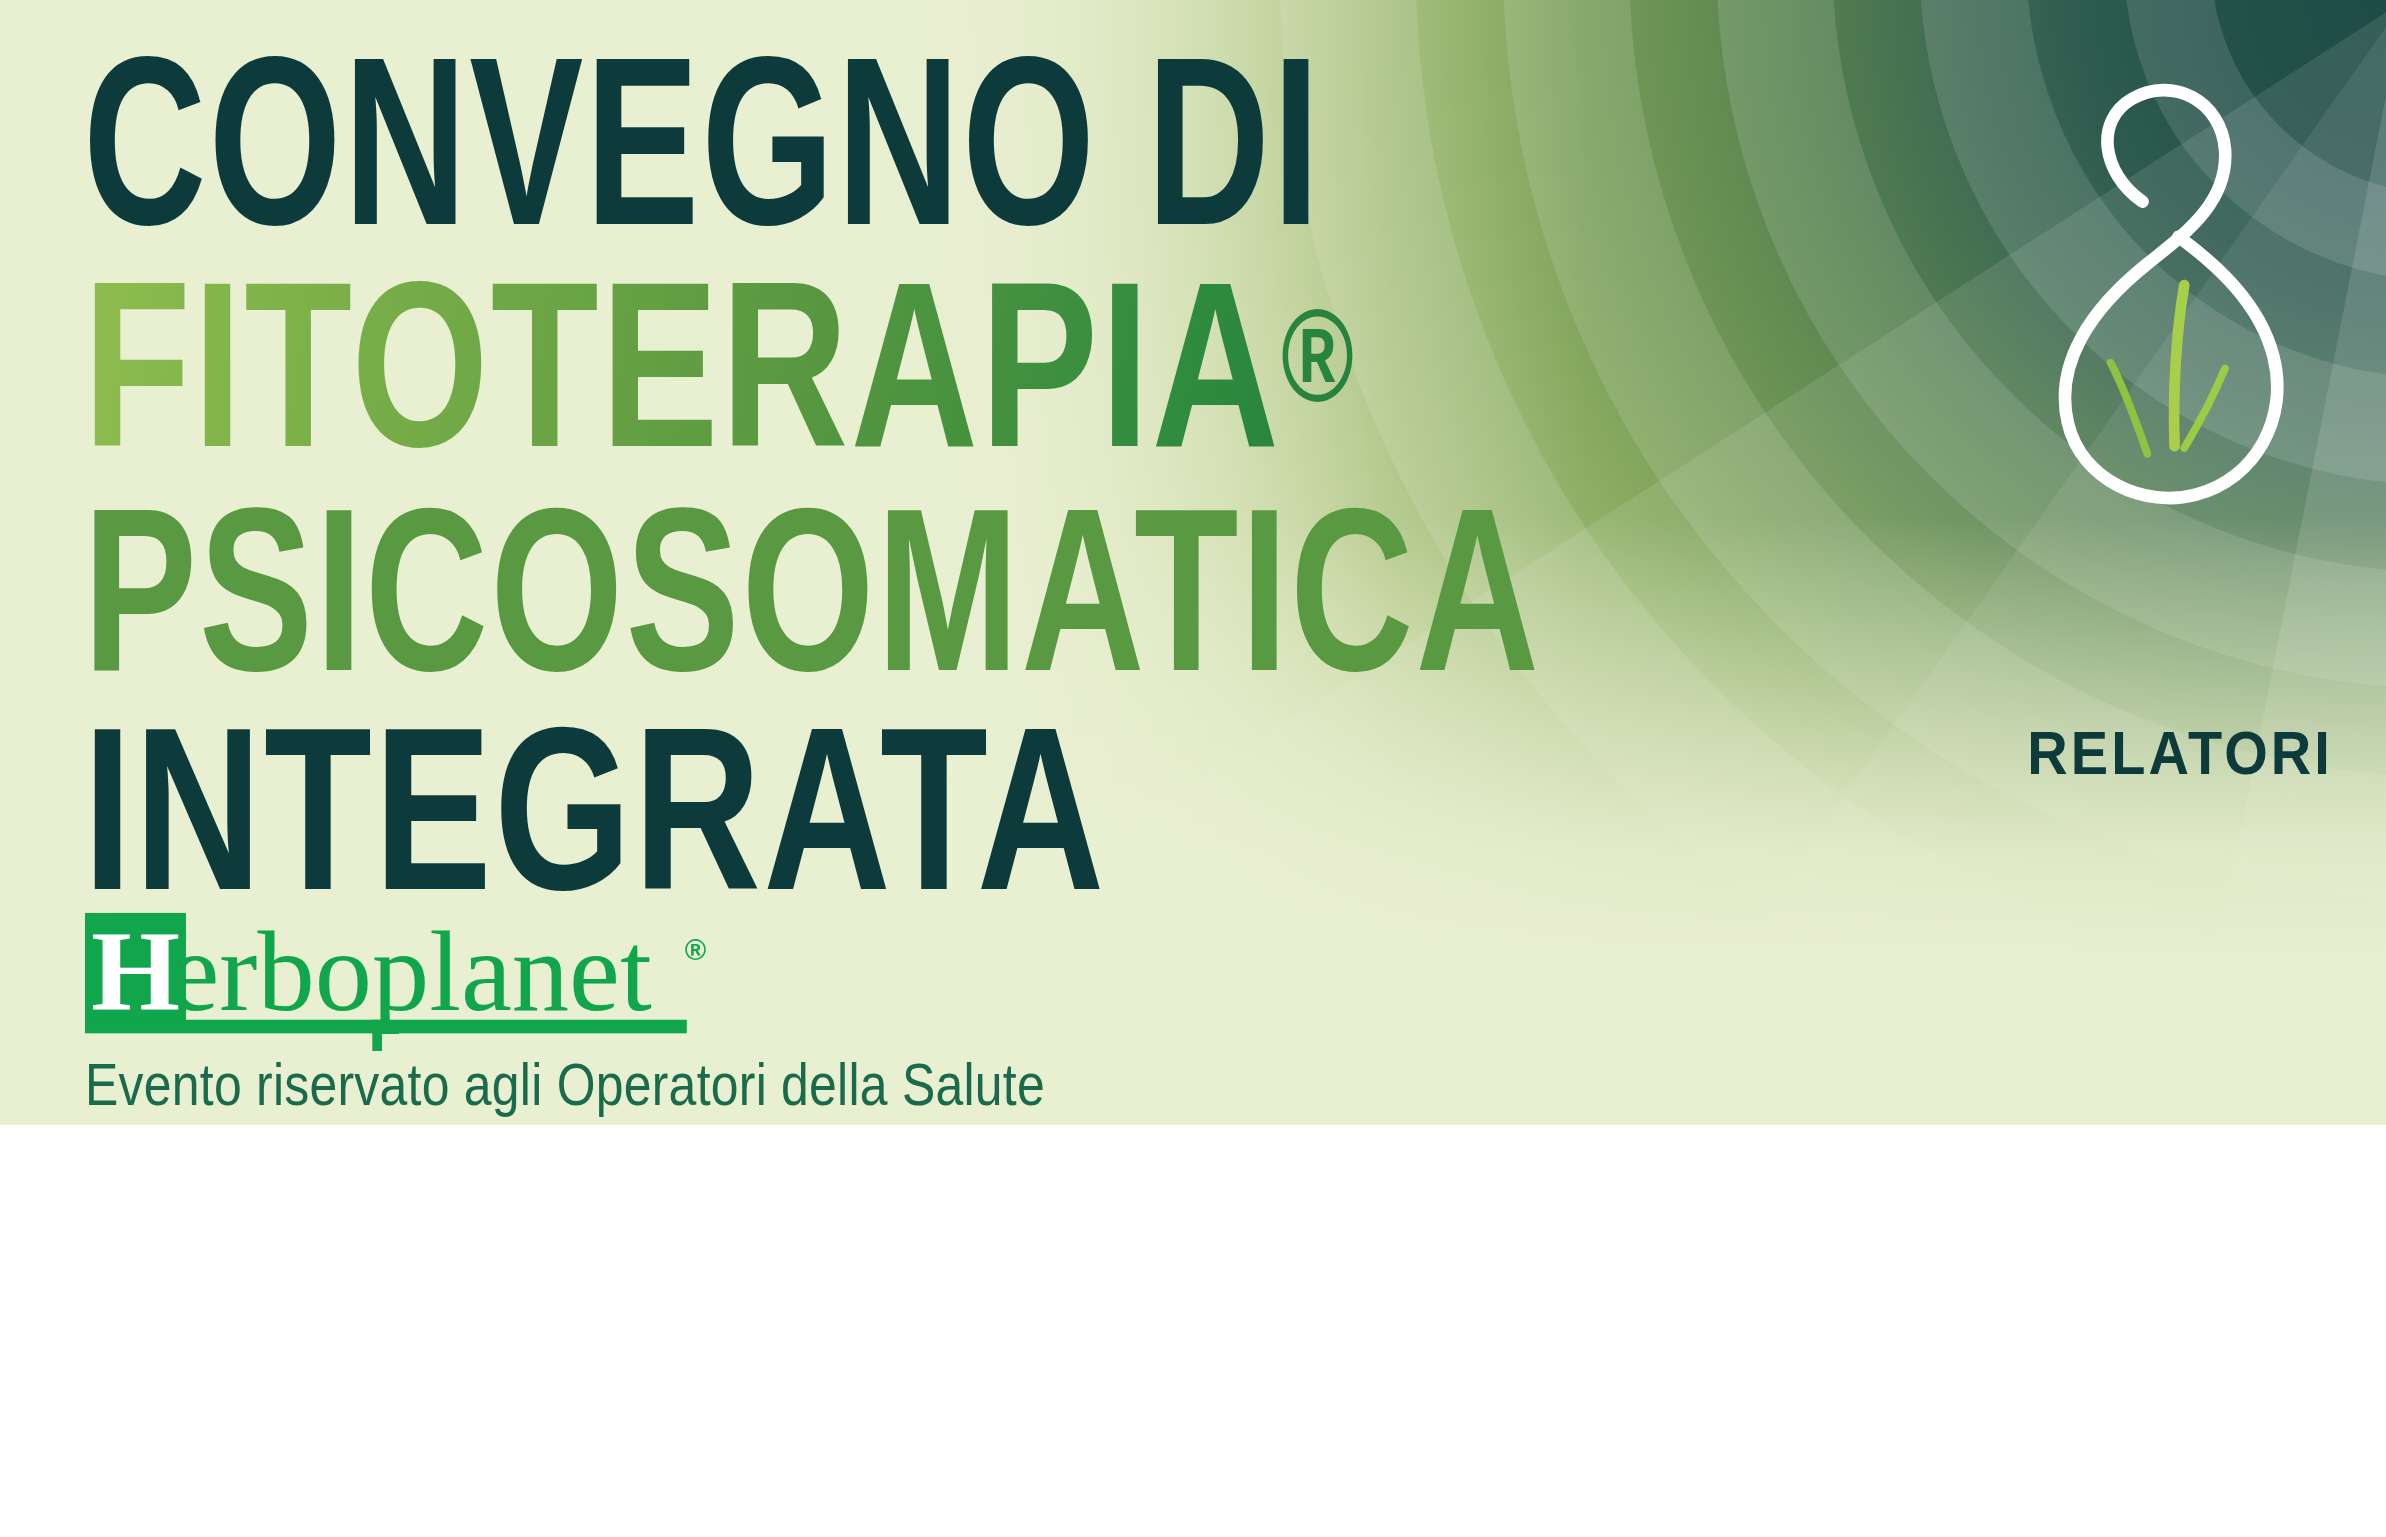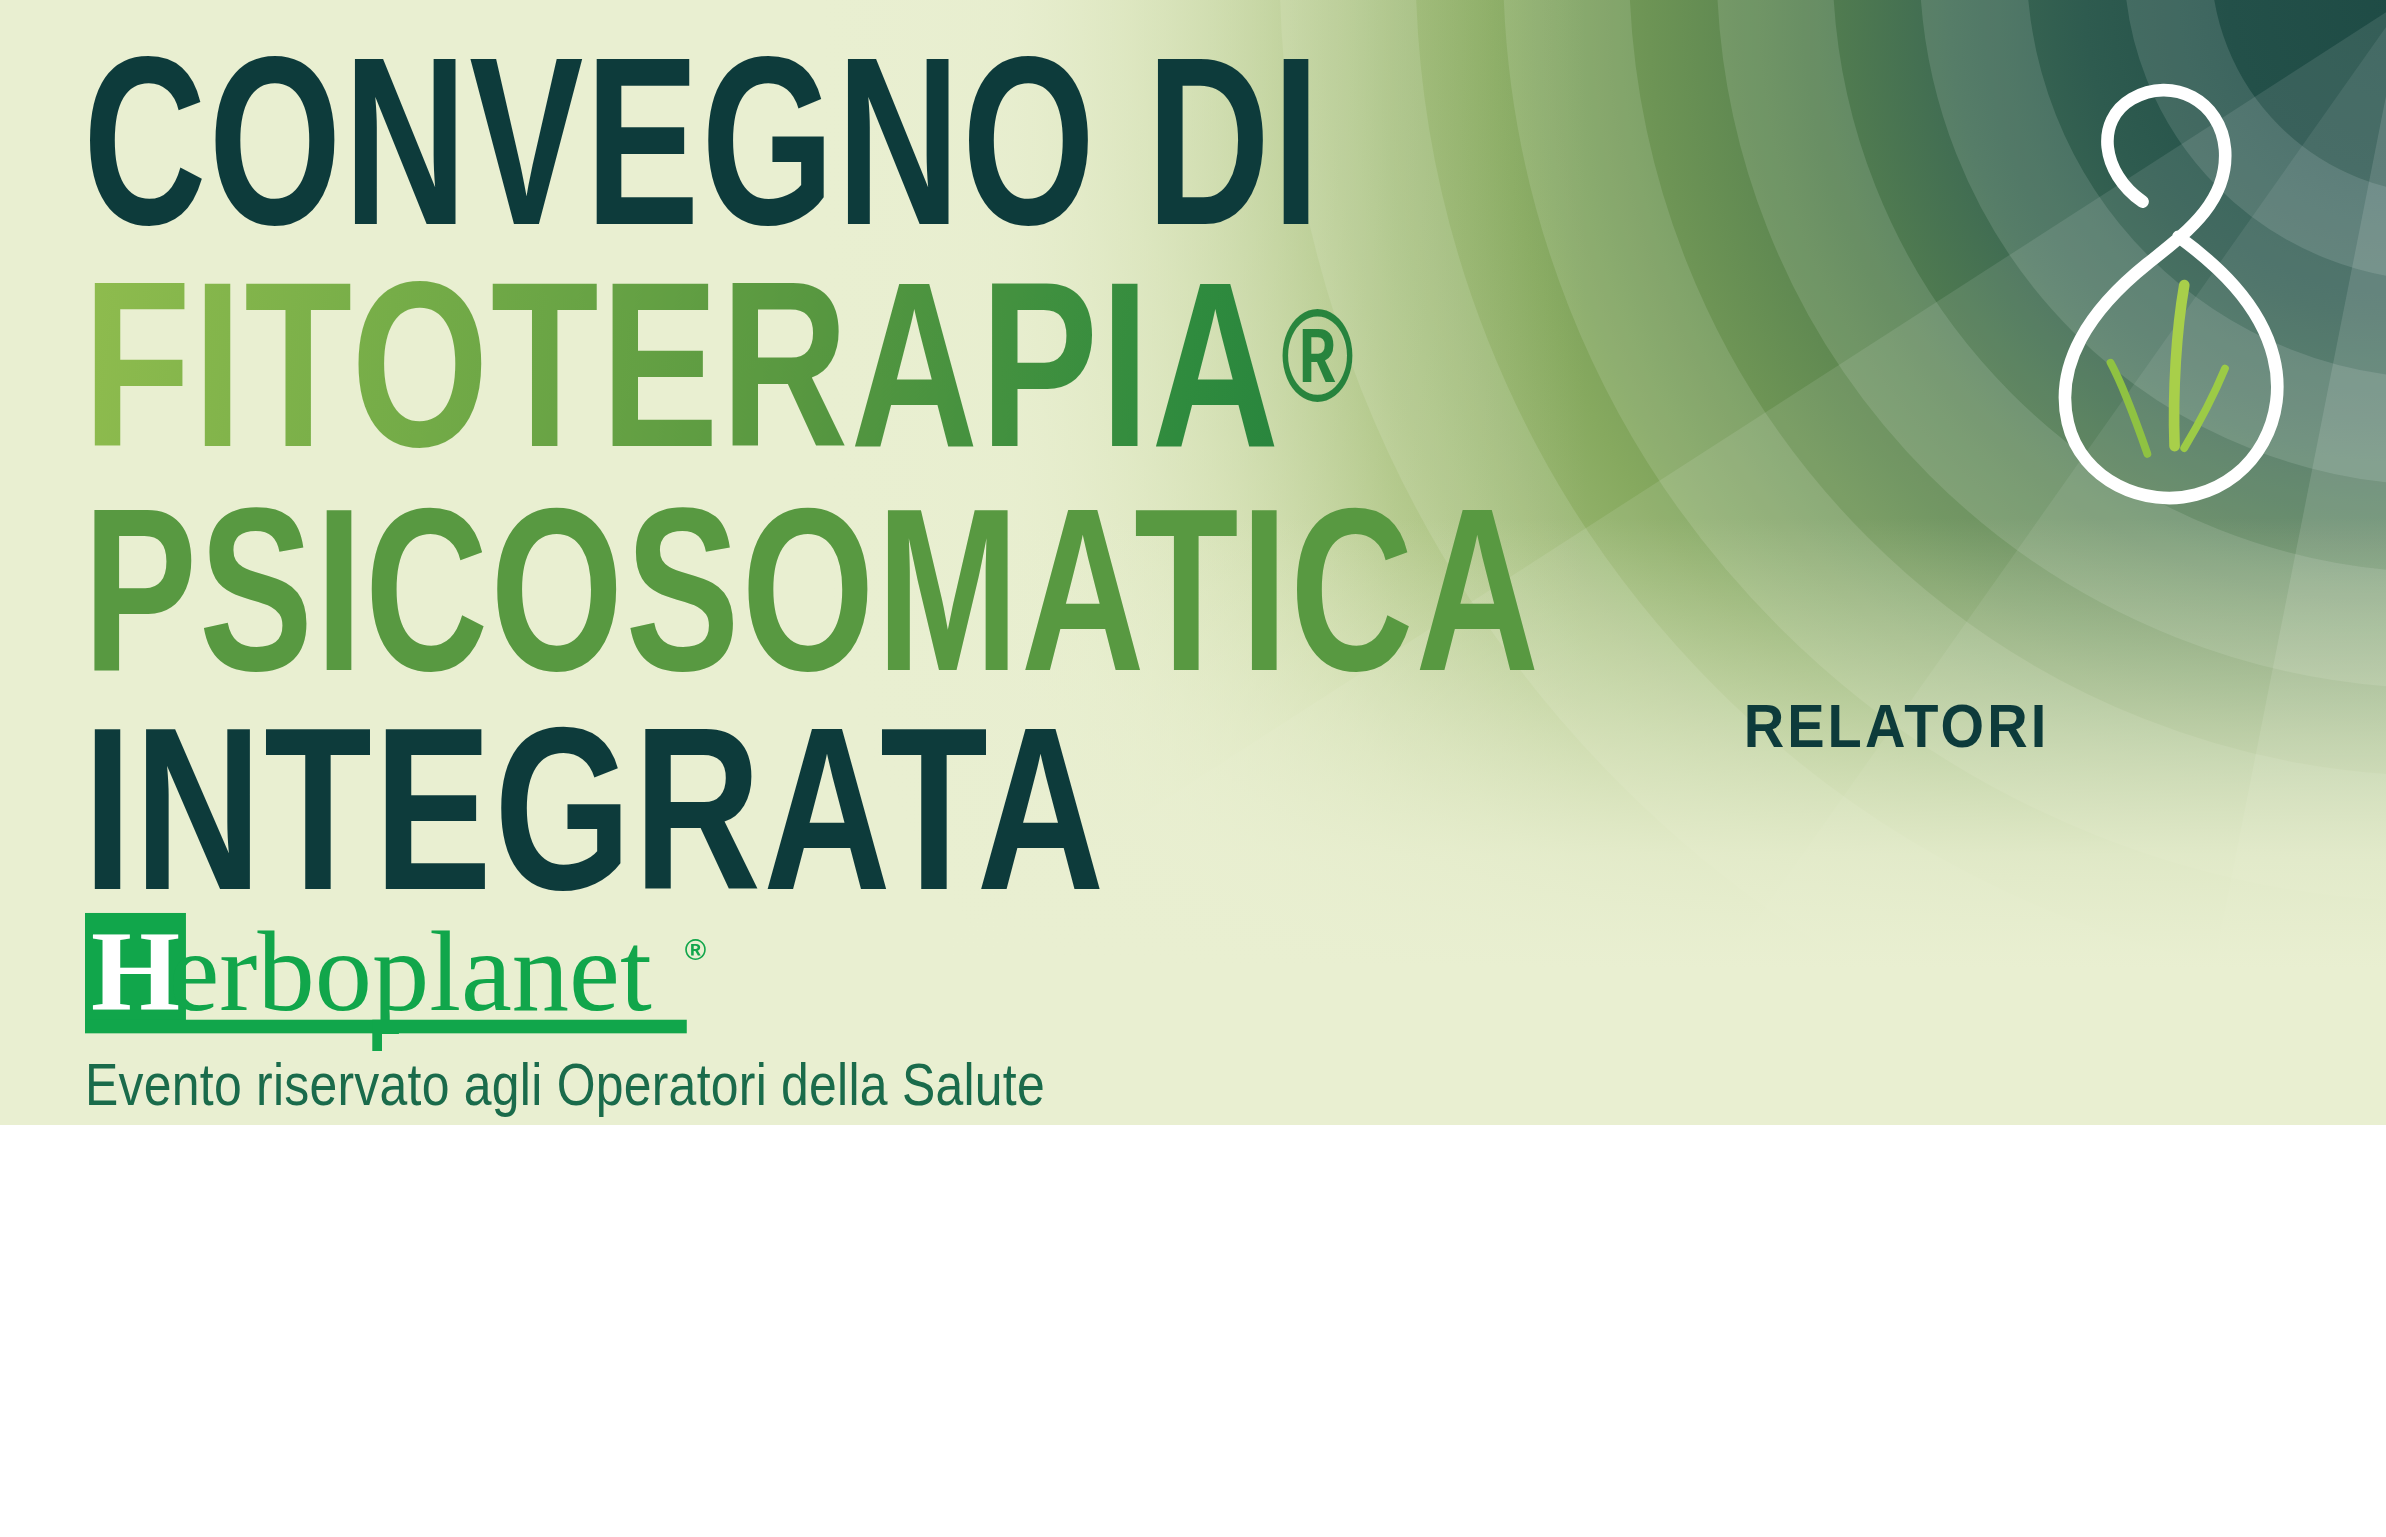--- a/index.html
+++ b/index.html
@@ -159,23 +159,23 @@
     color: #1a6b4b;
     transform: scaleX(0.96) scaleY(1.14);
     transform-origin: left top;
     white-space: nowrap;
   }
 
   
   .relatori {
     position: absolute;
     right: 72px;
-    top: 691px;
+    top: 718px;
     width: 873px;
-    text-align: center;
+    text-align: right;
   }
   .relatori-title {
     margin: 0 0 17.5px 0;
     font-family: "Liberation Sans Narrow", "Liberation Sans", sans-serif;
     font-size: 56px;
     font-weight: 700;
     letter-spacing: 0.055em;
     color: #0d3b3b;
     transform: scaleY(1.08);
     transform-origin: right top;

